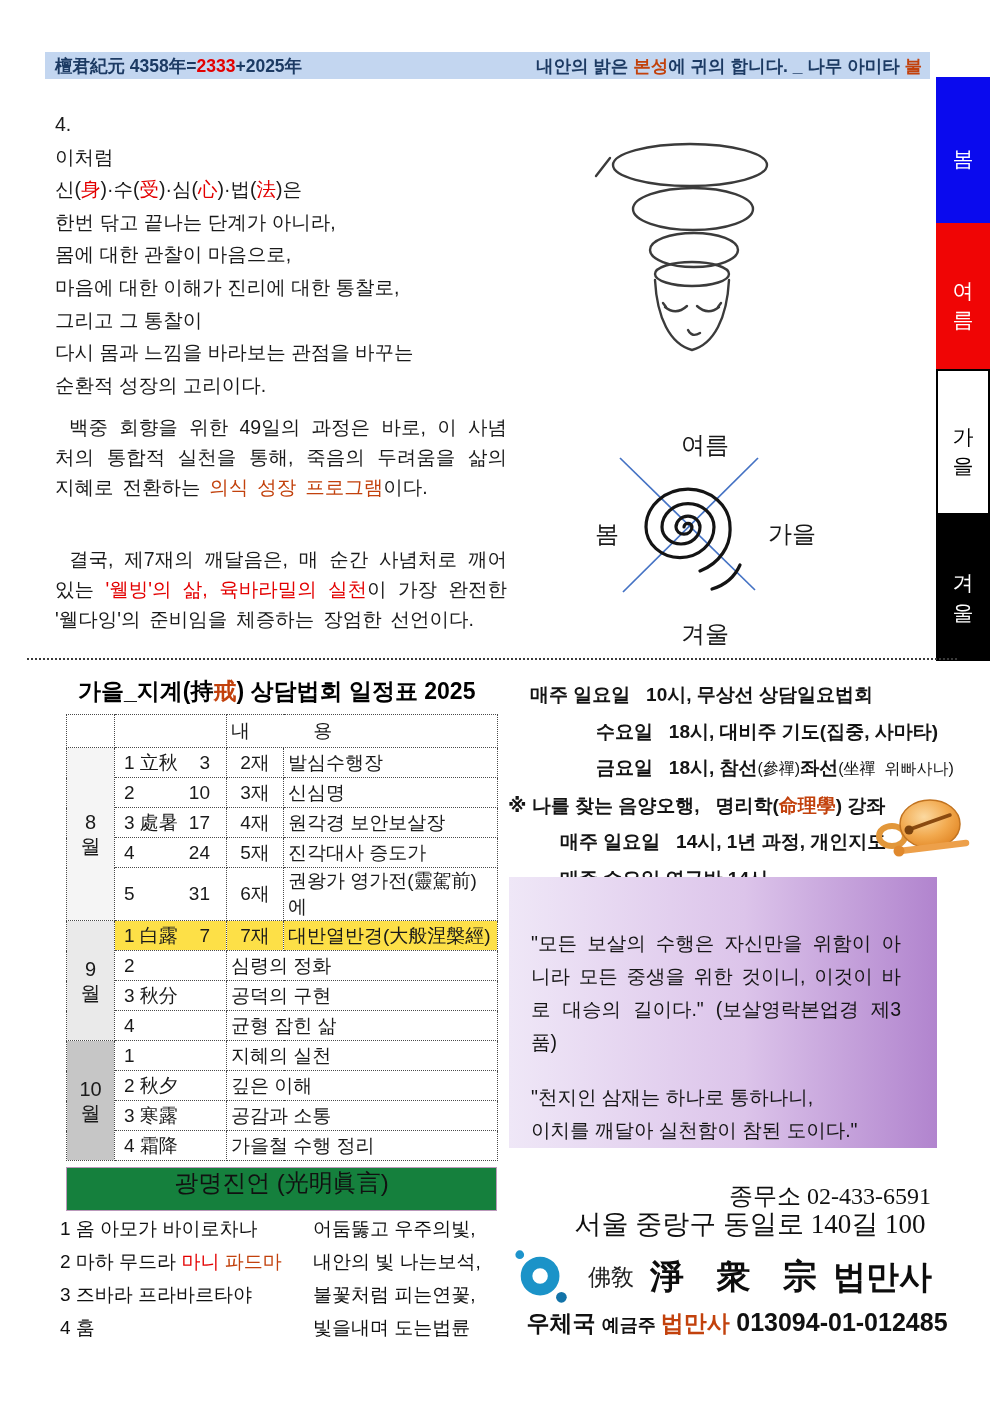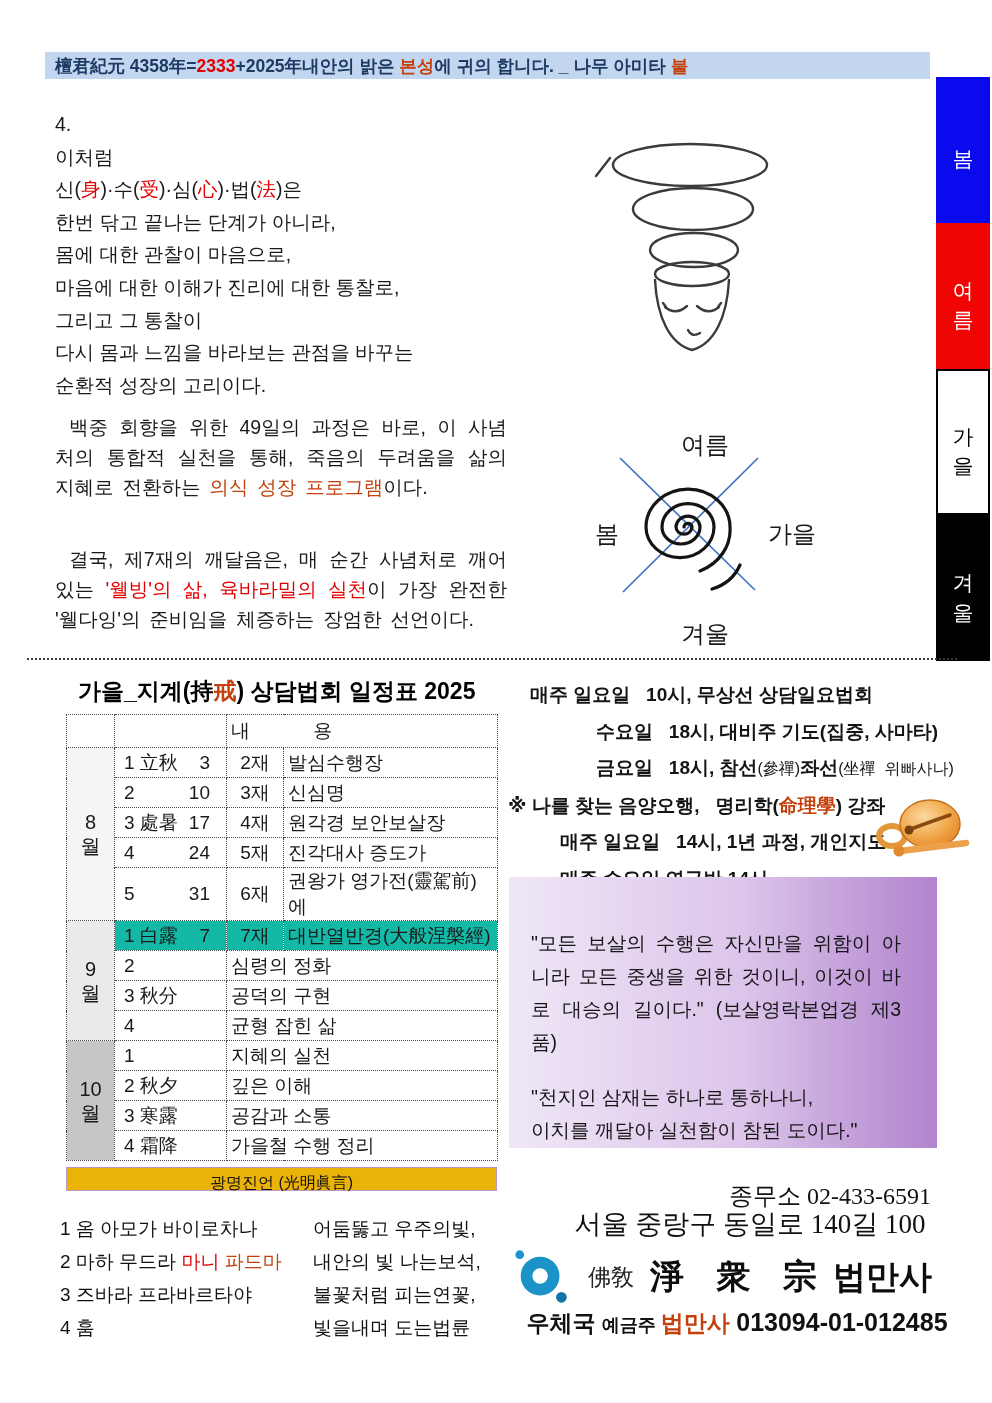--- a/index.html
+++ b/index.html
@@ -14,21 +14,21 @@
   .c-blue{color:#c2410c;}
   .c-bold{font-weight:bold;}
   .c-small{font-size:16px;font-weight:normal;}
   .c-big{font-size:25px;font-weight:bold;}
   .c-mid{font-size:23px;font-weight:bold;}
   .c-smlab{font-size:18px;font-weight:bold;}
 
   
   .header-bar{
     left:45px;top:52px;width:885px;height:27px;background:#c3d6f0;
-    display:flex;align-items:center;
+    display:flex;justify-content:space-between;align-items:center;
     padding:0 8px 0 10px;box-sizing:border-box;
     font-size:17.5px;font-weight:bold;color:#1c3a63;
   }
 
   
   .season{
     position:absolute;left:936px;width:54px;height:146px;
     display:flex;align-items:center;justify-content:center;box-sizing:border-box;
     font-size:21px;
   }
@@ -55,25 +55,25 @@
   table.sched td{border:1.5px dotted #4a4a4a;height:30px;padding:0 4px;box-sizing:border-box;overflow:hidden;}
   .c-month{text-align:center;font-size:20px;white-space:pre-line;line-height:1.2;padding:0;}
   .m8{background:#f5f5f5;}
   .m9{background:#eaeaea;}
   .m10{background:#c6c6c6;}
   .c-head{text-align:left;font-weight:normal;white-space:pre;margin-top:35px;}
   .c-jae{text-align:center;}
   .c-content{padding-left:10px;}
   .dcell{display:flex;justify-content:space-between;align-items:center;padding-left:5px;}
   .dday{width:30px;text-align:right;margin-right:12px;}
-  .hl{background:#14b8a6;margin-left:24px;}
-
-  
-  .mantra-head{left:66px;top:1167px;width:431px;height:24px;background:#eab308;border:1px solid #bb99bb;
-    box-sizing:border-box;text-align:center;font-size:16px;line-height:30px;color:#111;}
+  .hl{background:#fde047;margin-left:24px;}
+
+  
+  .mantra-head{left:66px;top:1167px;width:431px;height:44px;background:#15803d;border:1px solid #bb99bb;
+    box-sizing:border-box;text-align:center;font-size:24px;line-height:30px;color:#111;}
   .mantra-rows{left:60px;top:1212px;width:445px;font-size:19px;line-height:33px;}
   .mantra-row{display:flex;}
   .mantra-left{width:253px;}
   .mantra-right{flex:1;}
 
   
   .weekly{left:508px;top:677px;width:478px;font-size:19px;font-weight:bold;line-height:36.5px;color:#141414;}
 
   
   .quote-box{left:509px;top:877px;width:428px;height:271px;box-sizing:border-box;

